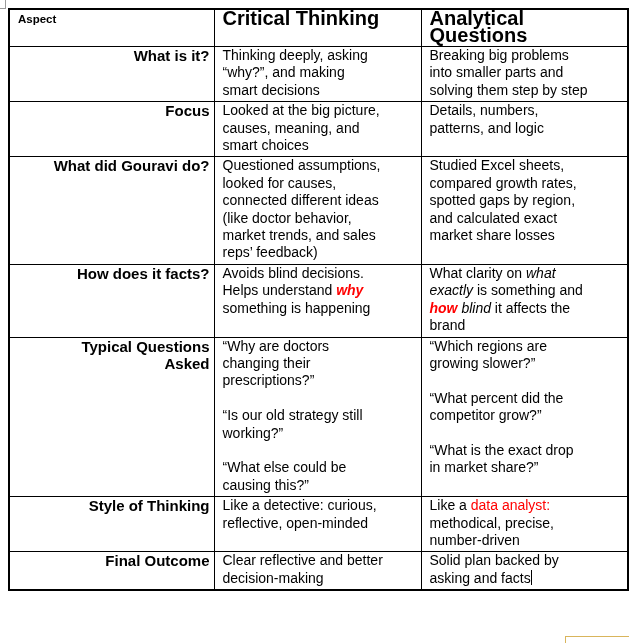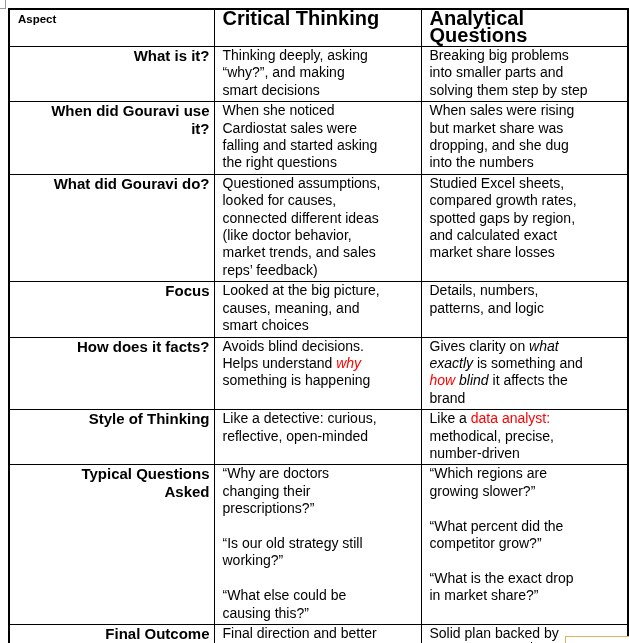--- a/index.html
+++ b/index.html
@@ -65,21 +65,21 @@
   td.aspect {
     font-weight: bold;
     font-size: 15px;
     text-align: right;
   }
   
   .st-red  { color: var(--accent-red, #f00); }
   .st-italic { font-style: italic; }
   .st-rbi  {
     color: var(--accent-red, #f00);
-    font-weight: normal;
+    font-weight: bold;
     font-style: italic;
   }
   .st-cursor {
     display: inline-block;
     width: 1.5px;
     height: 15px;
     background: #000;
     vertical-align: -2px;
   }
   
@@ -118,95 +118,83 @@
       <tr>
         <td class="aspect">What is it?</td>
         <td><span>Thinking deeply, asking
 “why?”, and making
 smart decisions</span></td>
         <td><span>Breaking big problems
 into smaller parts and
 solving them step by step</span></td>
       </tr>
       <tr>
-        <td class="aspect">When did Gouravi use
-it?</td>
-        <td><span>When she noticed
-Cardiostat sales were
-falling and started asking
-the right questions</span></td>
-        <td><span>When sales were rising
-but market share was
-dropping, and she dug
-into the numbers</span></td>
+        <td class="aspect">Focus</td>
+        <td><span>Looked at the big picture,
+causes, meaning, and
+smart choices</span></td>
+        <td><span>Details, numbers,
+patterns, and logic</span></td>
       </tr>
       <tr>
         <td class="aspect">What did Gouravi do?</td>
         <td><span>Questioned assumptions,
 looked for causes,
 connected different ideas
 (like doctor behavior,
 market trends, and sales
 reps’ feedback)</span></td>
         <td><span>Studied Excel sheets,
 compared growth rates,
 spotted gaps by region,
 and calculated exact
 market share losses</span></td>
       </tr>
       <tr>
-        <td class="aspect">Focus</td>
-        <td><span>Looked at the big picture,
-causes, meaning, and
-smart choices</span></td>
-        <td><span>Details, numbers,
-patterns, and logic</span></td>
-      </tr>
-      <tr>
         <td class="aspect">How does it facts?</td>
         <td><span>Avoids blind decisions.
 Helps understand </span><span class="st-rbi">why</span><span>
 something is happening</span></td>
-        <td><span>Gives clarity on </span><span class="st-italic">what
+        <td><span>What clarity on </span><span class="st-italic">what
 exactly</span><span> is something and
 </span><span class="st-rbi">how</span><span> </span><span class="st-italic">blind</span><span> it affects the
 brand</span></td>
+      </tr>
+      <tr>
+        <td class="aspect">Typical Questions
+Asked</td>
+        <td><span>“Why are doctors
+changing their
+prescriptions?”
+
+“Is our old strategy still
+working?”
+
+“What else could be
+causing this?”</span></td>
+        <td><span>“Which regions are
+growing slower?”
+
+“What percent did the
+competitor grow?”
+
+“What is the exact drop
+in market share?”</span></td>
       </tr>
       <tr>
         <td class="aspect">Style of Thinking</td>
         <td><span>Like a detective: curious,
 reflective, open-minded</span></td>
         <td><span>Like a </span><span class="st-red">data analyst:</span><span>
 methodical, precise,
 number-driven</span></td>
       </tr>
       <tr>
-        <td class="aspect">Typical Questions
-Asked</td>
-        <td><span>“Why are doctors
-changing their
-prescriptions?”
-
-“Is our old strategy still
-working?”
-
-“What else could be
-causing this?”</span></td>
-        <td><span>“Which regions are
-growing slower?”
-
-“What percent did the
-competitor grow?”
-
-“What is the exact drop
-in market share?”</span></td>
-      </tr>
-      <tr>
         <td class="aspect">Final Outcome</td>
-        <td><span>Final direction and better
+        <td><span>Clear reflective and better
 decision-making</span></td>
         <td><span>Solid plan backed by
 asking and facts</span><span class="st-cursor"></span></td>
       </tr>
     </tbody>
   </table>
 
   <div class="callout"></div>
 
 </div>

